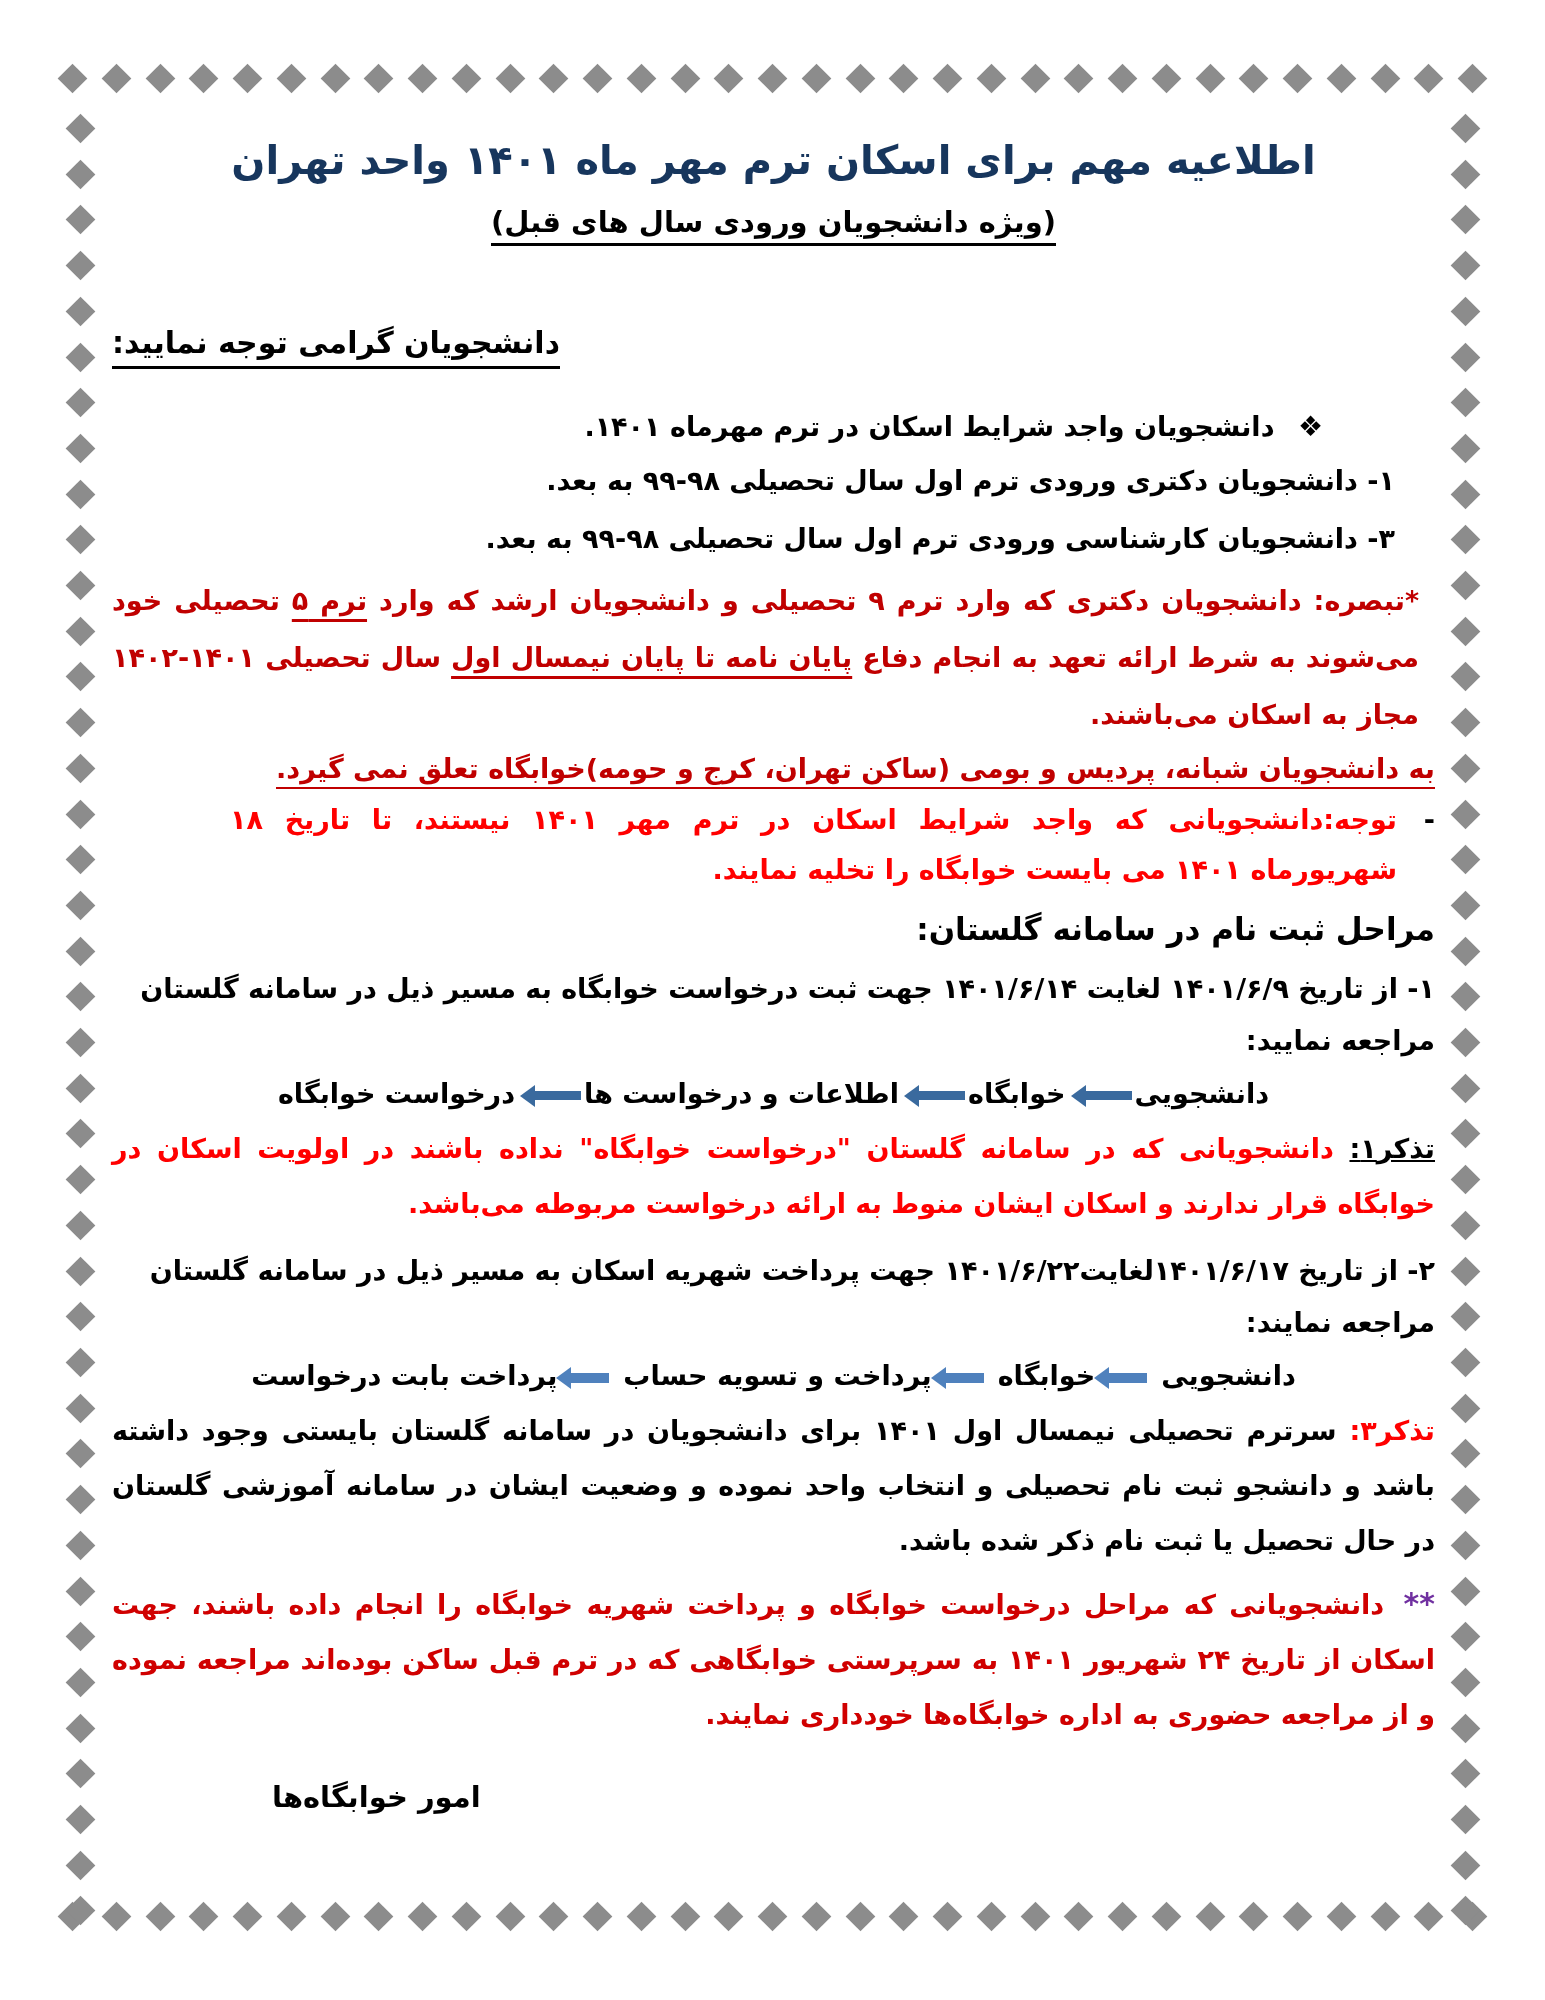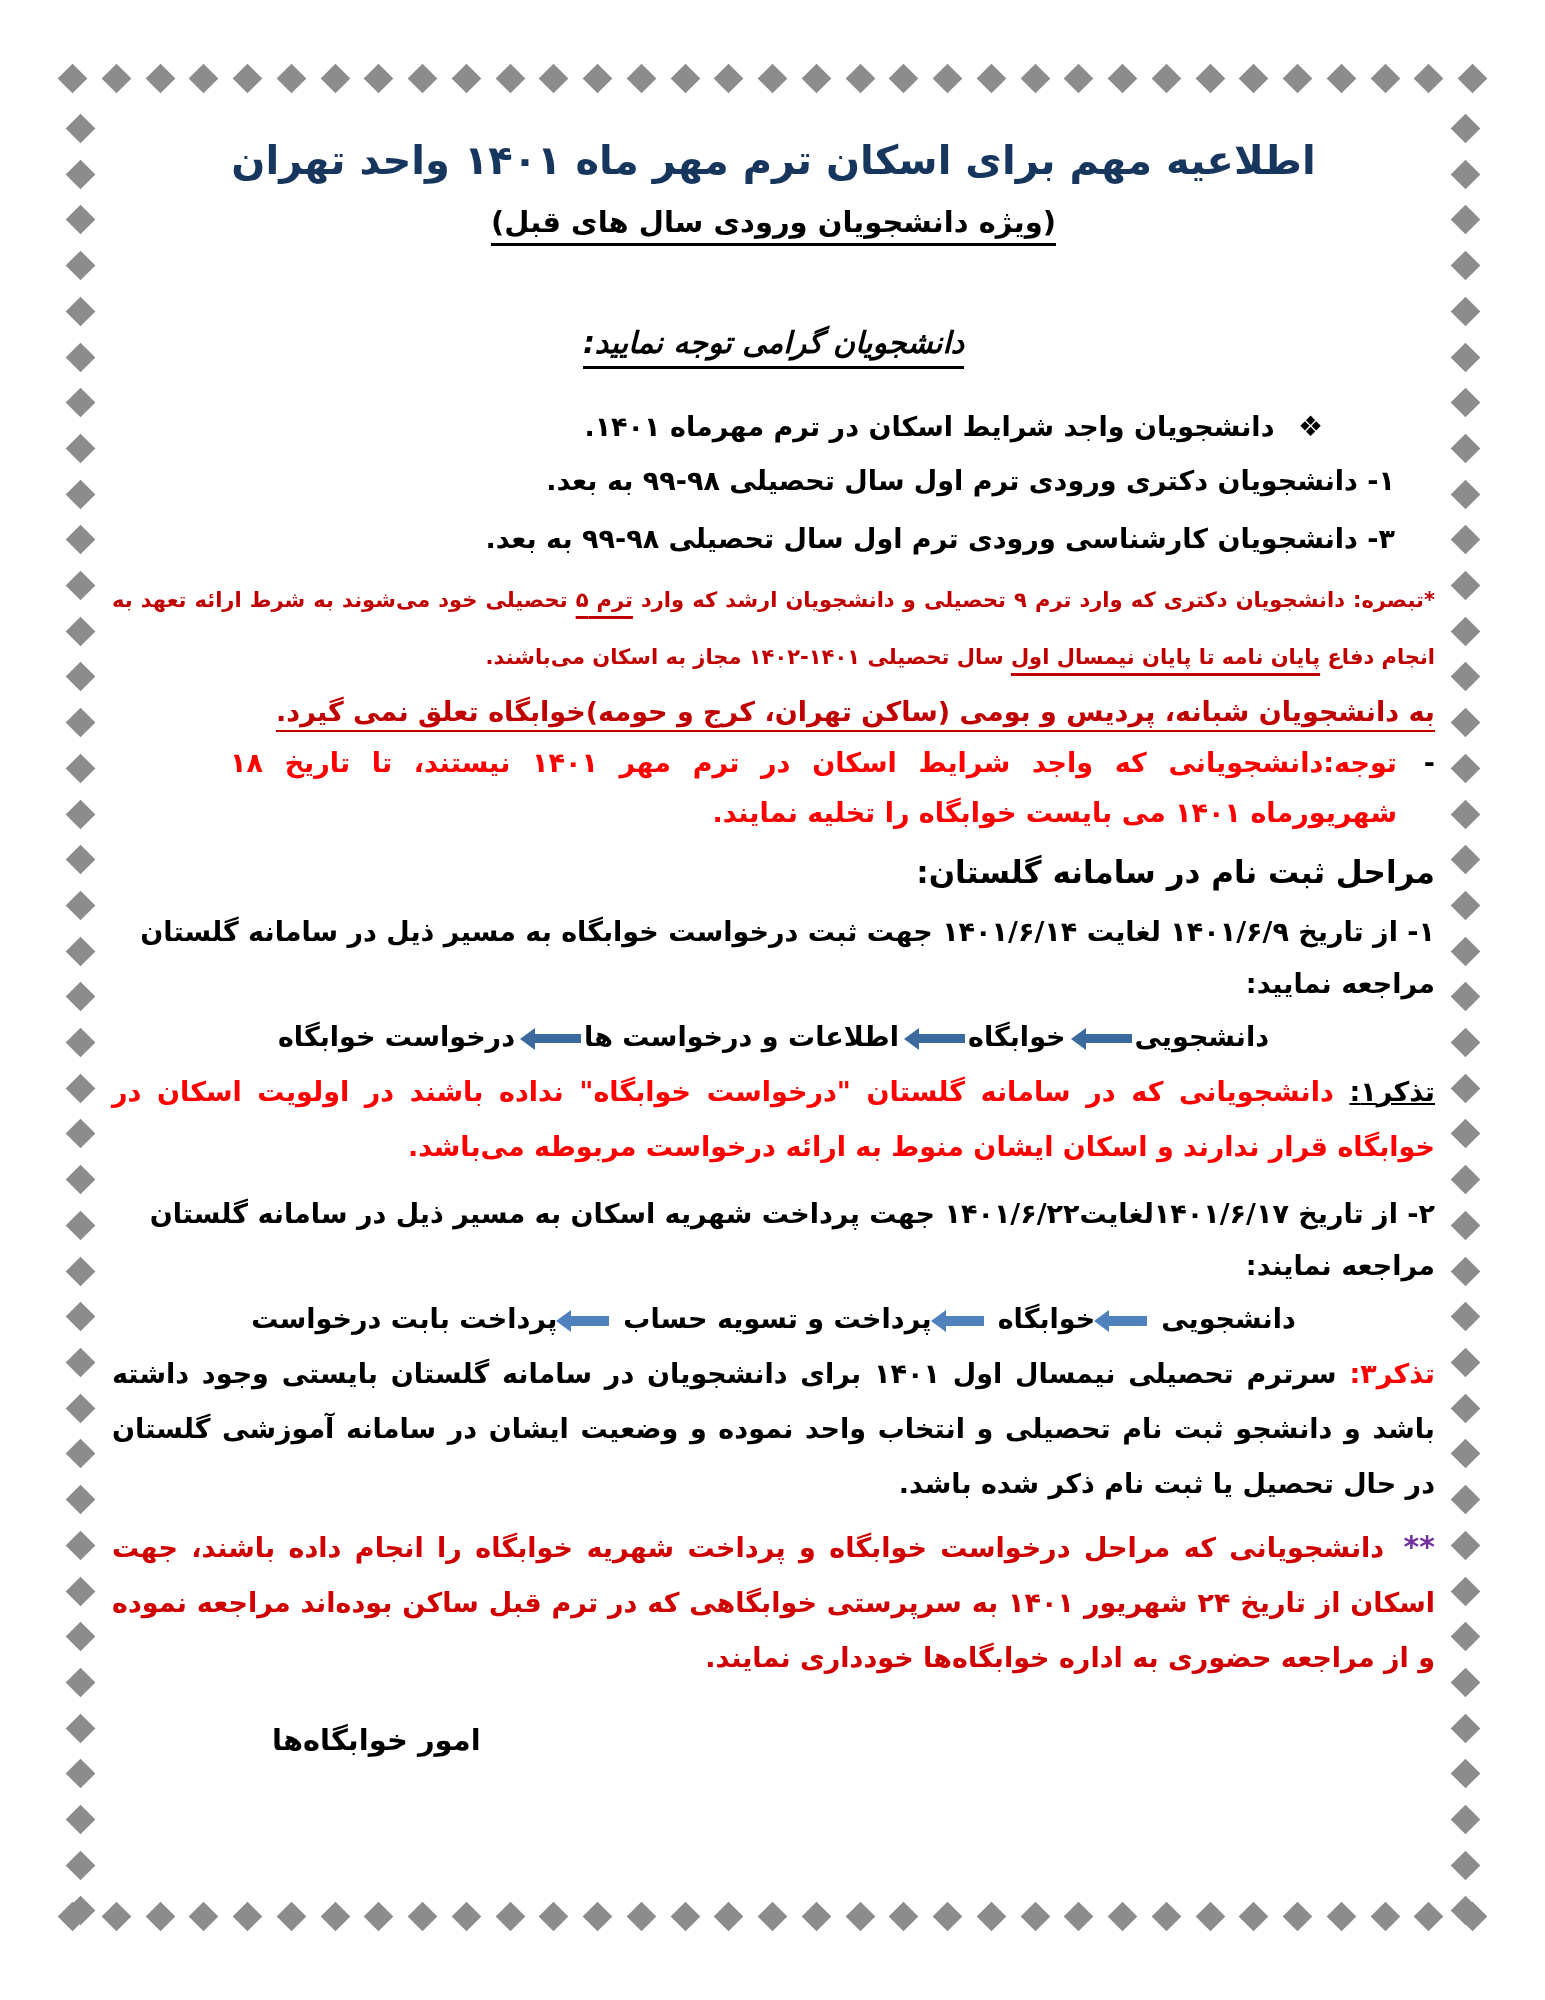--- a/index.html
+++ b/index.html
@@ -15,26 +15,26 @@
   #border-bottom{top:1900px;}
   .border-col{position:absolute;top:118px;bottom:78px;width:32px;display:flex;flex-direction:column;justify-content:space-between;align-items:center;}
   #border-left{left:64px;}
   #border-right{right:64px;}
   .dia{width:21px;height:21px;background:#8C8C8C;transform:rotate(45deg);flex:none;}
   
   .content{position:absolute;right:110px;left:112px;top:128px;direction:rtl;}
   .title{font-size:40px;line-height:64px;color:#17365D;text-align:center;margin:0 0 6px 0;}
   .subtitle-wrap{text-align:center;line-height:48px;}
   .subtitle{font-size:29px;border-bottom:3px solid #000;padding-bottom:4px;}
-  .greeting-wrap{margin-top:64px;text-align:center;line-height:56px;font-style:italic;}
+  .greeting-wrap{margin-top:64px;text-align:left;line-height:56px;}
   .greeting{font-size:30px;border-bottom:3px solid #000;padding-bottom:6px;}
   .bullet-line{margin-top:26px;padding-right:112px;font-size:27px;line-height:50px;text-align:right;}
   .bullet-glyph{font-size:28px;margin-left:14px;}
   .item{padding-right:40px;font-size:27px;line-height:58px;text-align:right;}
-  .p-tabsereh{margin:4px 0 0 0;font-size:21px;line-height:57px;text-align:justify;color:#C00000;}
+  .p-tabsereh{margin:4px 16px 0 0;font-size:27px;line-height:57px;text-align:justify;color:#C00000;}
   .useg{text-decoration:underline;text-decoration-thickness:2.5px;text-underline-offset:9px;}
   .p-shabaneh{margin:0;font-size:27px;line-height:52px;text-align:right;color:#C00000;}
   .shabaneh-inner{border-bottom:2.5px solid #C00000;padding-bottom:3px;}
   .p-tavajoh{position:relative;margin:0;padding-right:38px;padding-left:118px;font-size:27px;line-height:50px;text-align:justify;color:#FF0000;}
   .dash-marker{position:absolute;right:0;top:0;color:#000;}
   .h-marahel{margin:6px 0 0 0;font-size:31px;line-height:56px;text-align:right;}
   .p-step{margin:6px 0 0 0;font-size:27px;line-height:52px;text-align:right;}
   .path{font-size:27px;line-height:54px;text-align:center;white-space:nowrap;}
   .arr{display:inline-block;position:relative;width:46px;height:9px;background:#3A6A9E;vertical-align:middle;margin:0 3px 0 20px;}
   .arr::before{content:"";position:absolute;left:-15px;top:50%;transform:translateY(-50%);

